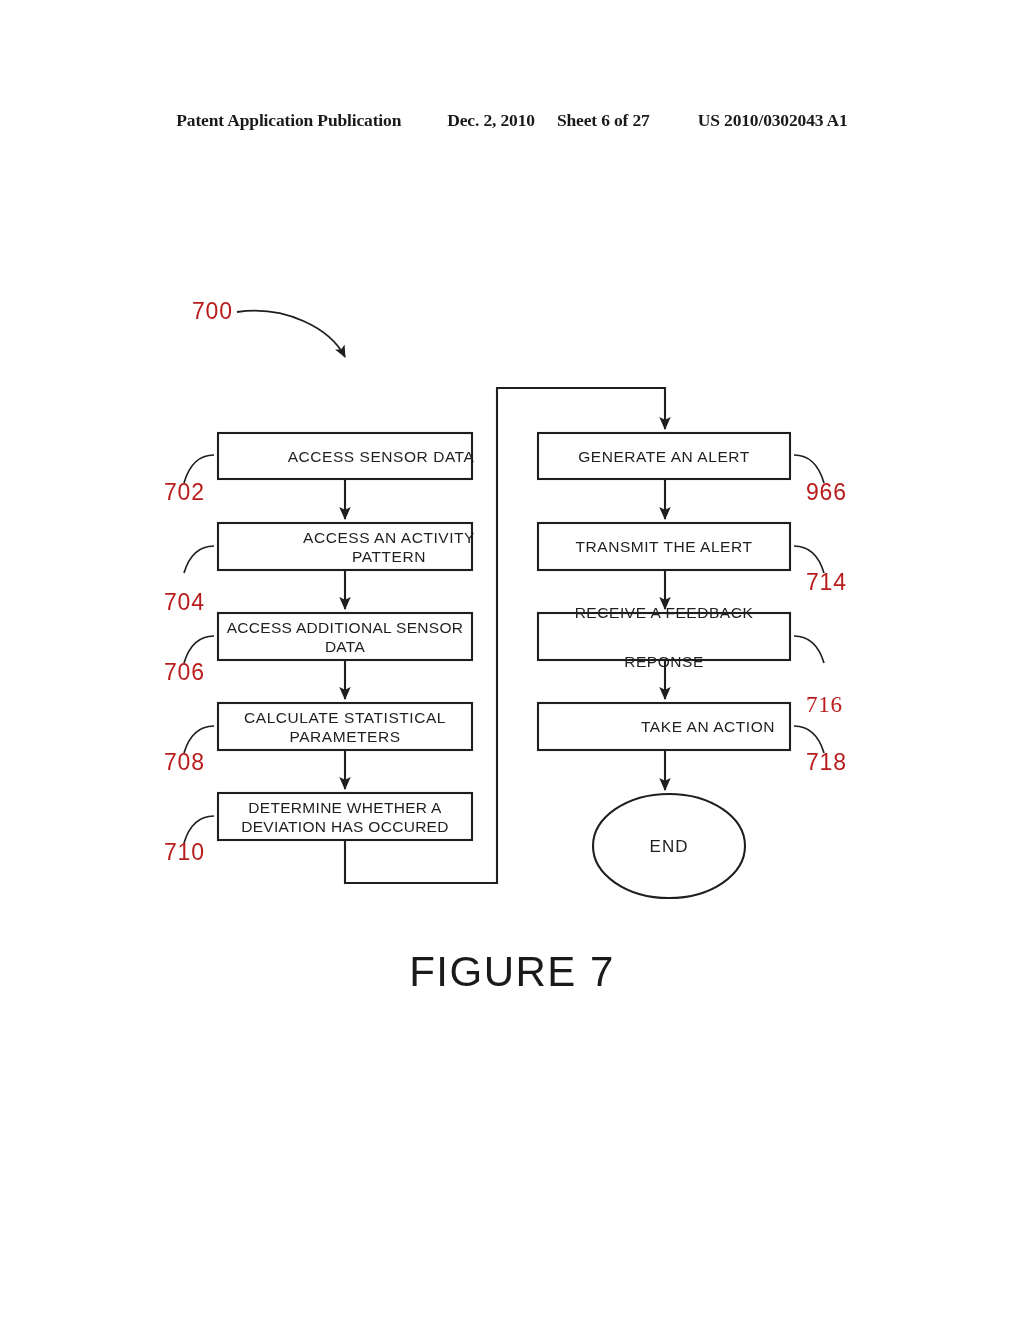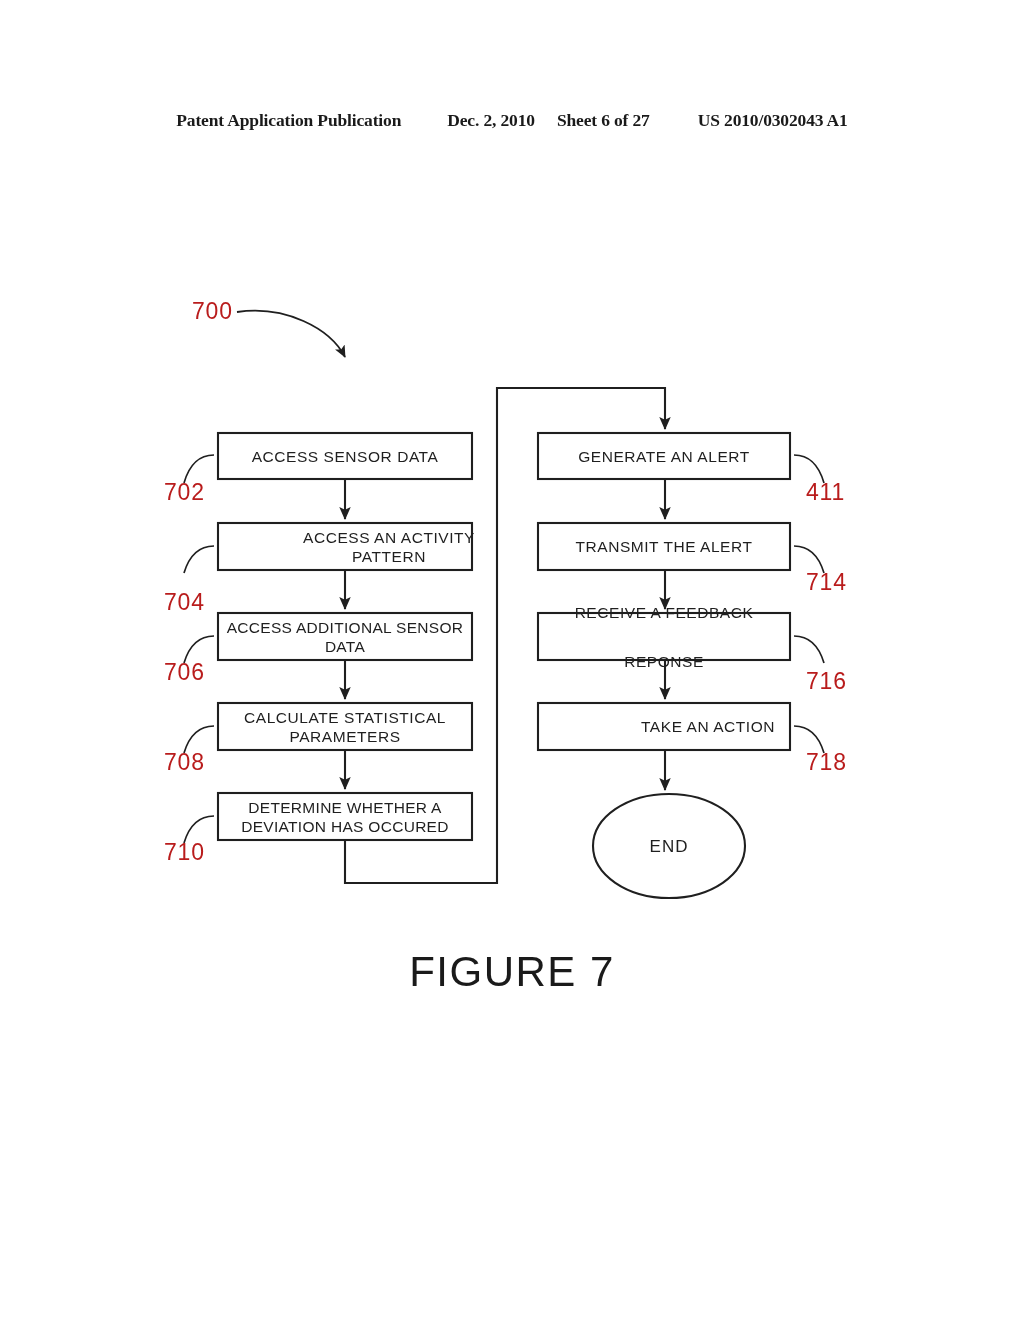--- a/index.html
+++ b/index.html
@@ -148,21 +148,21 @@
 
       <path d="M 794 455 C 806 455 818 462 824 483" stroke-width="1.7"></path>
       <path d="M 794 546 C 806 546 818 553 824 573" stroke-width="1.7"></path>
       <path d="M 794 636 C 806 636 818 643 824 663" stroke-width="1.7"></path>
       <path d="M 794 726 C 806 726 818 733 824 753" stroke-width="1.7"></path>
 
       <path d="M 237 312 C 285 305 330 328 345 357" stroke-width="1.8" marker-end="url(#arrowhead-lead)"></path>
     </g>
   </svg>
 
-  <div class="node-label" style="left:218px; top:433px; width:254px; height:46px;">
+  <div class="node-label" style="left:218px; top:433px; width:254px; height:46px;padding-left:36px;">
     <span>ACCESS SENSOR DATA</span>
   </div>
 
   <div class="node-label" style="left:218px; top:523px; width:254px; height:47px; flex-direction:column;padding-left:44px;">
     <span>ACCESS AN ACTIVITY</span>
     <span>PATTERN</span>
   </div>
 
   <div class="node-label" style="left:216px; top:613px; width:258px; height:47px; flex-direction:column; letter-spacing:0.3px;">
     <span>ACCESS ADDITIONAL SENSOR</span>
@@ -214,26 +214,26 @@
     <span>706</span>
   </div>
   <div class="ref-num" style="left:164px; top:749px;">
     <span>708</span>
   </div>
   <div class="ref-num" style="left:164px; top:839px;">
     <span>710</span>
   </div>
 
   <div class="ref-num" style="left:806px; top:479px;">
-    <span>411</span>
+    <span>966</span>
   </div>
   <div class="ref-num" style="left:806px; top:569px;">
     <span>714</span>
   </div>
-  <div class="ref-num" style="left:806px; top:668px;">
+  <div class="ref-num" style="left:806px; top:692px;font-family:Liberation Serif, serif;">
     <span>716</span>
   </div>
   <div class="ref-num" style="left:806px; top:749px;">
     <span>718</span>
   </div>
 
 </div>
 
 <div id="figure-caption">
   <span>FIGURE 7</span>

